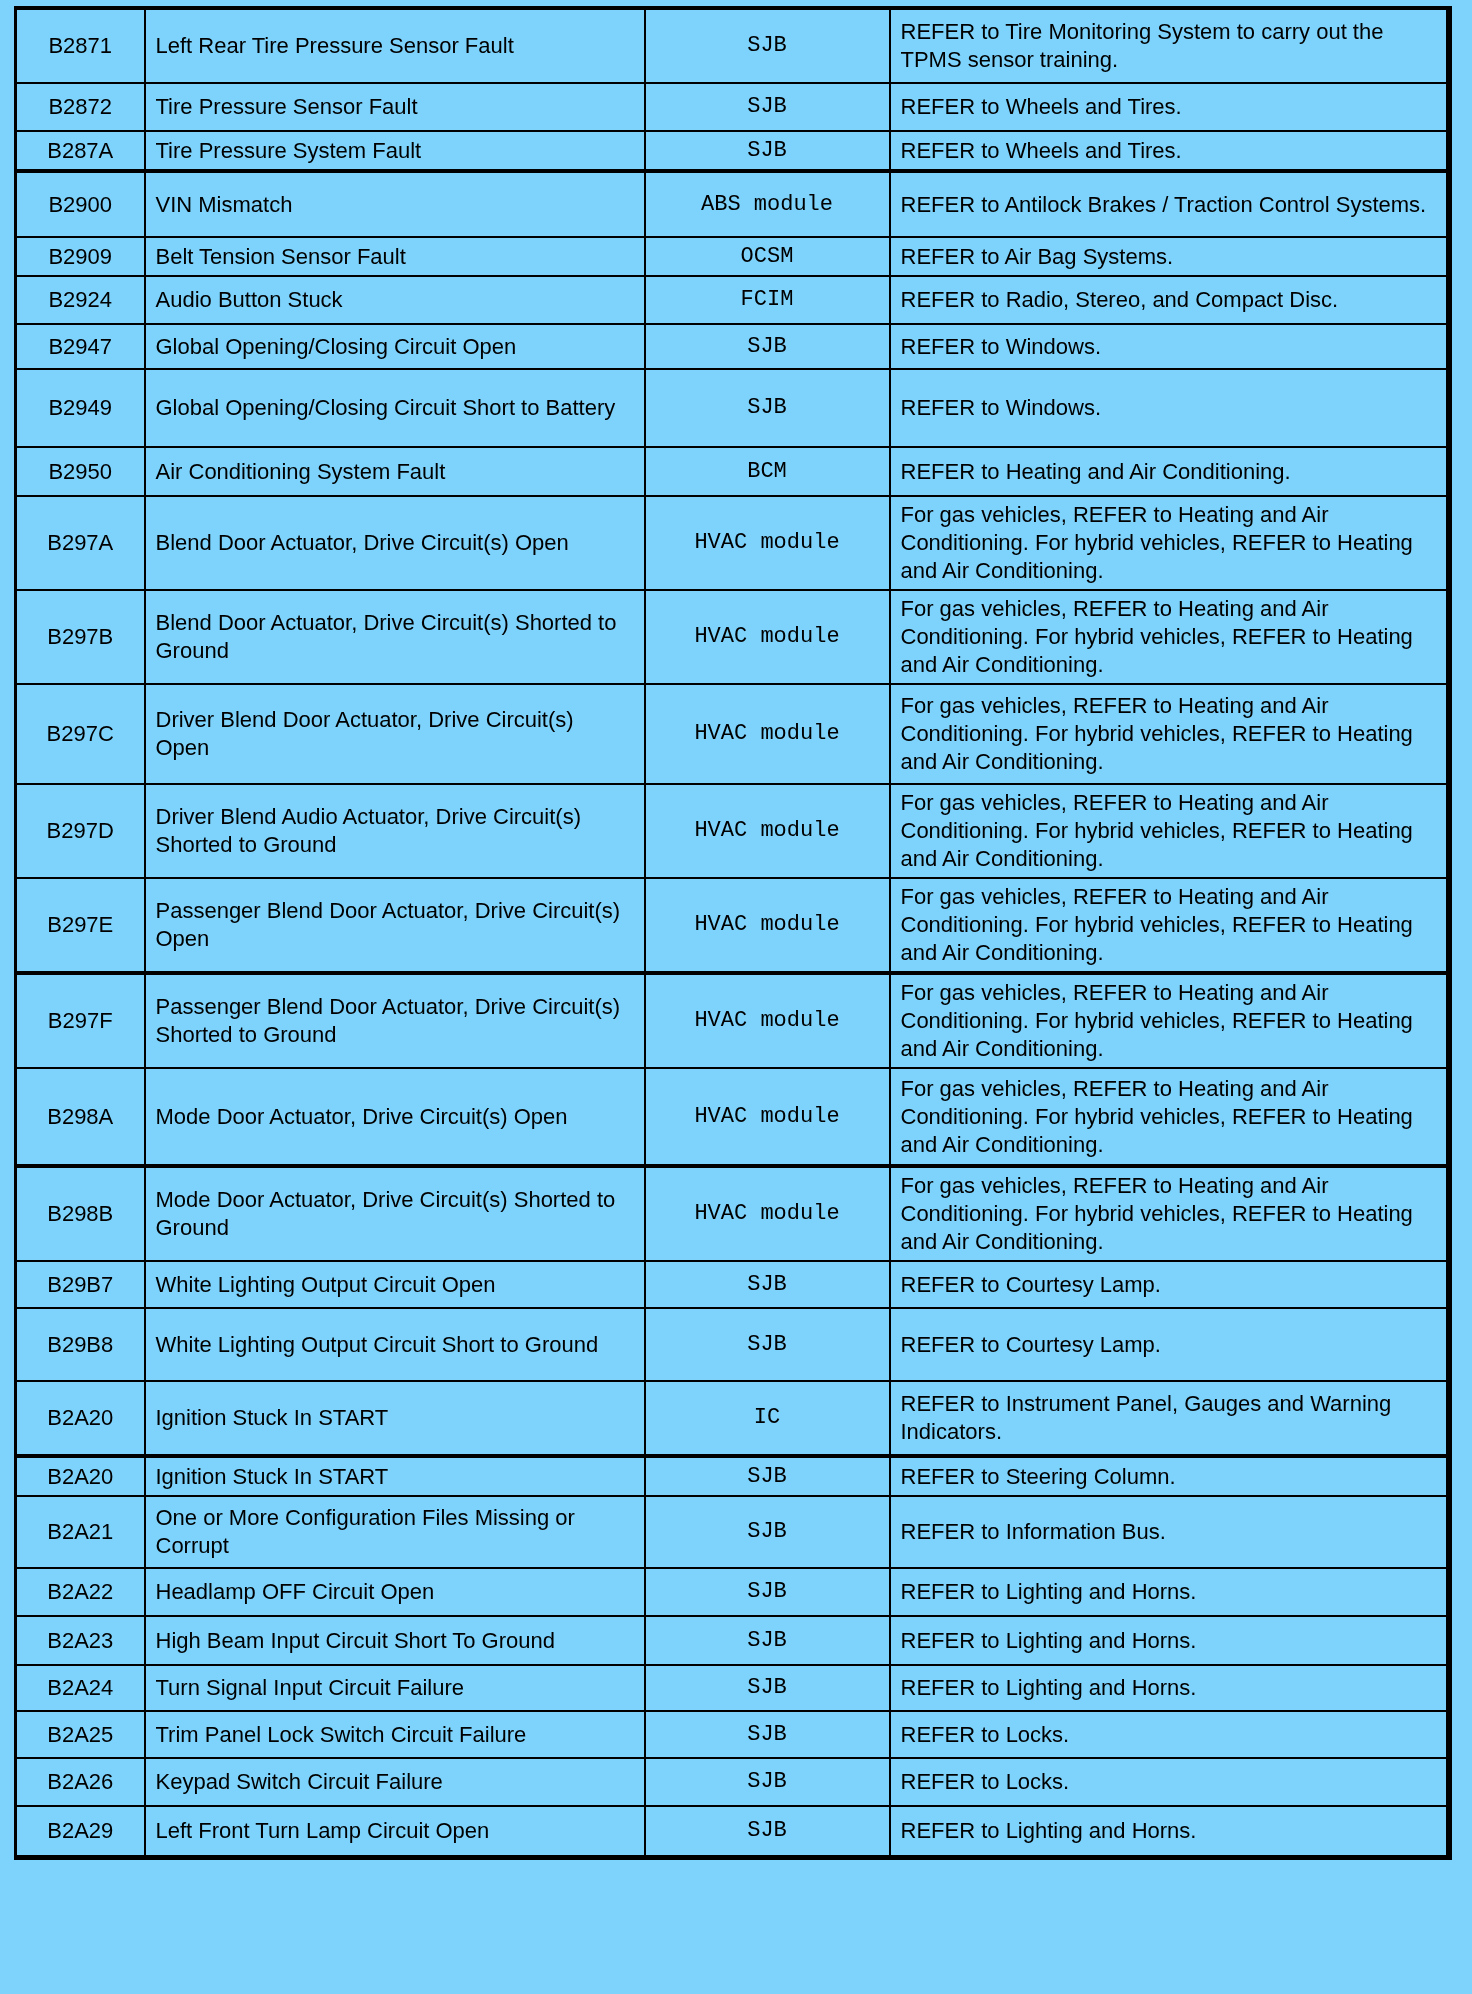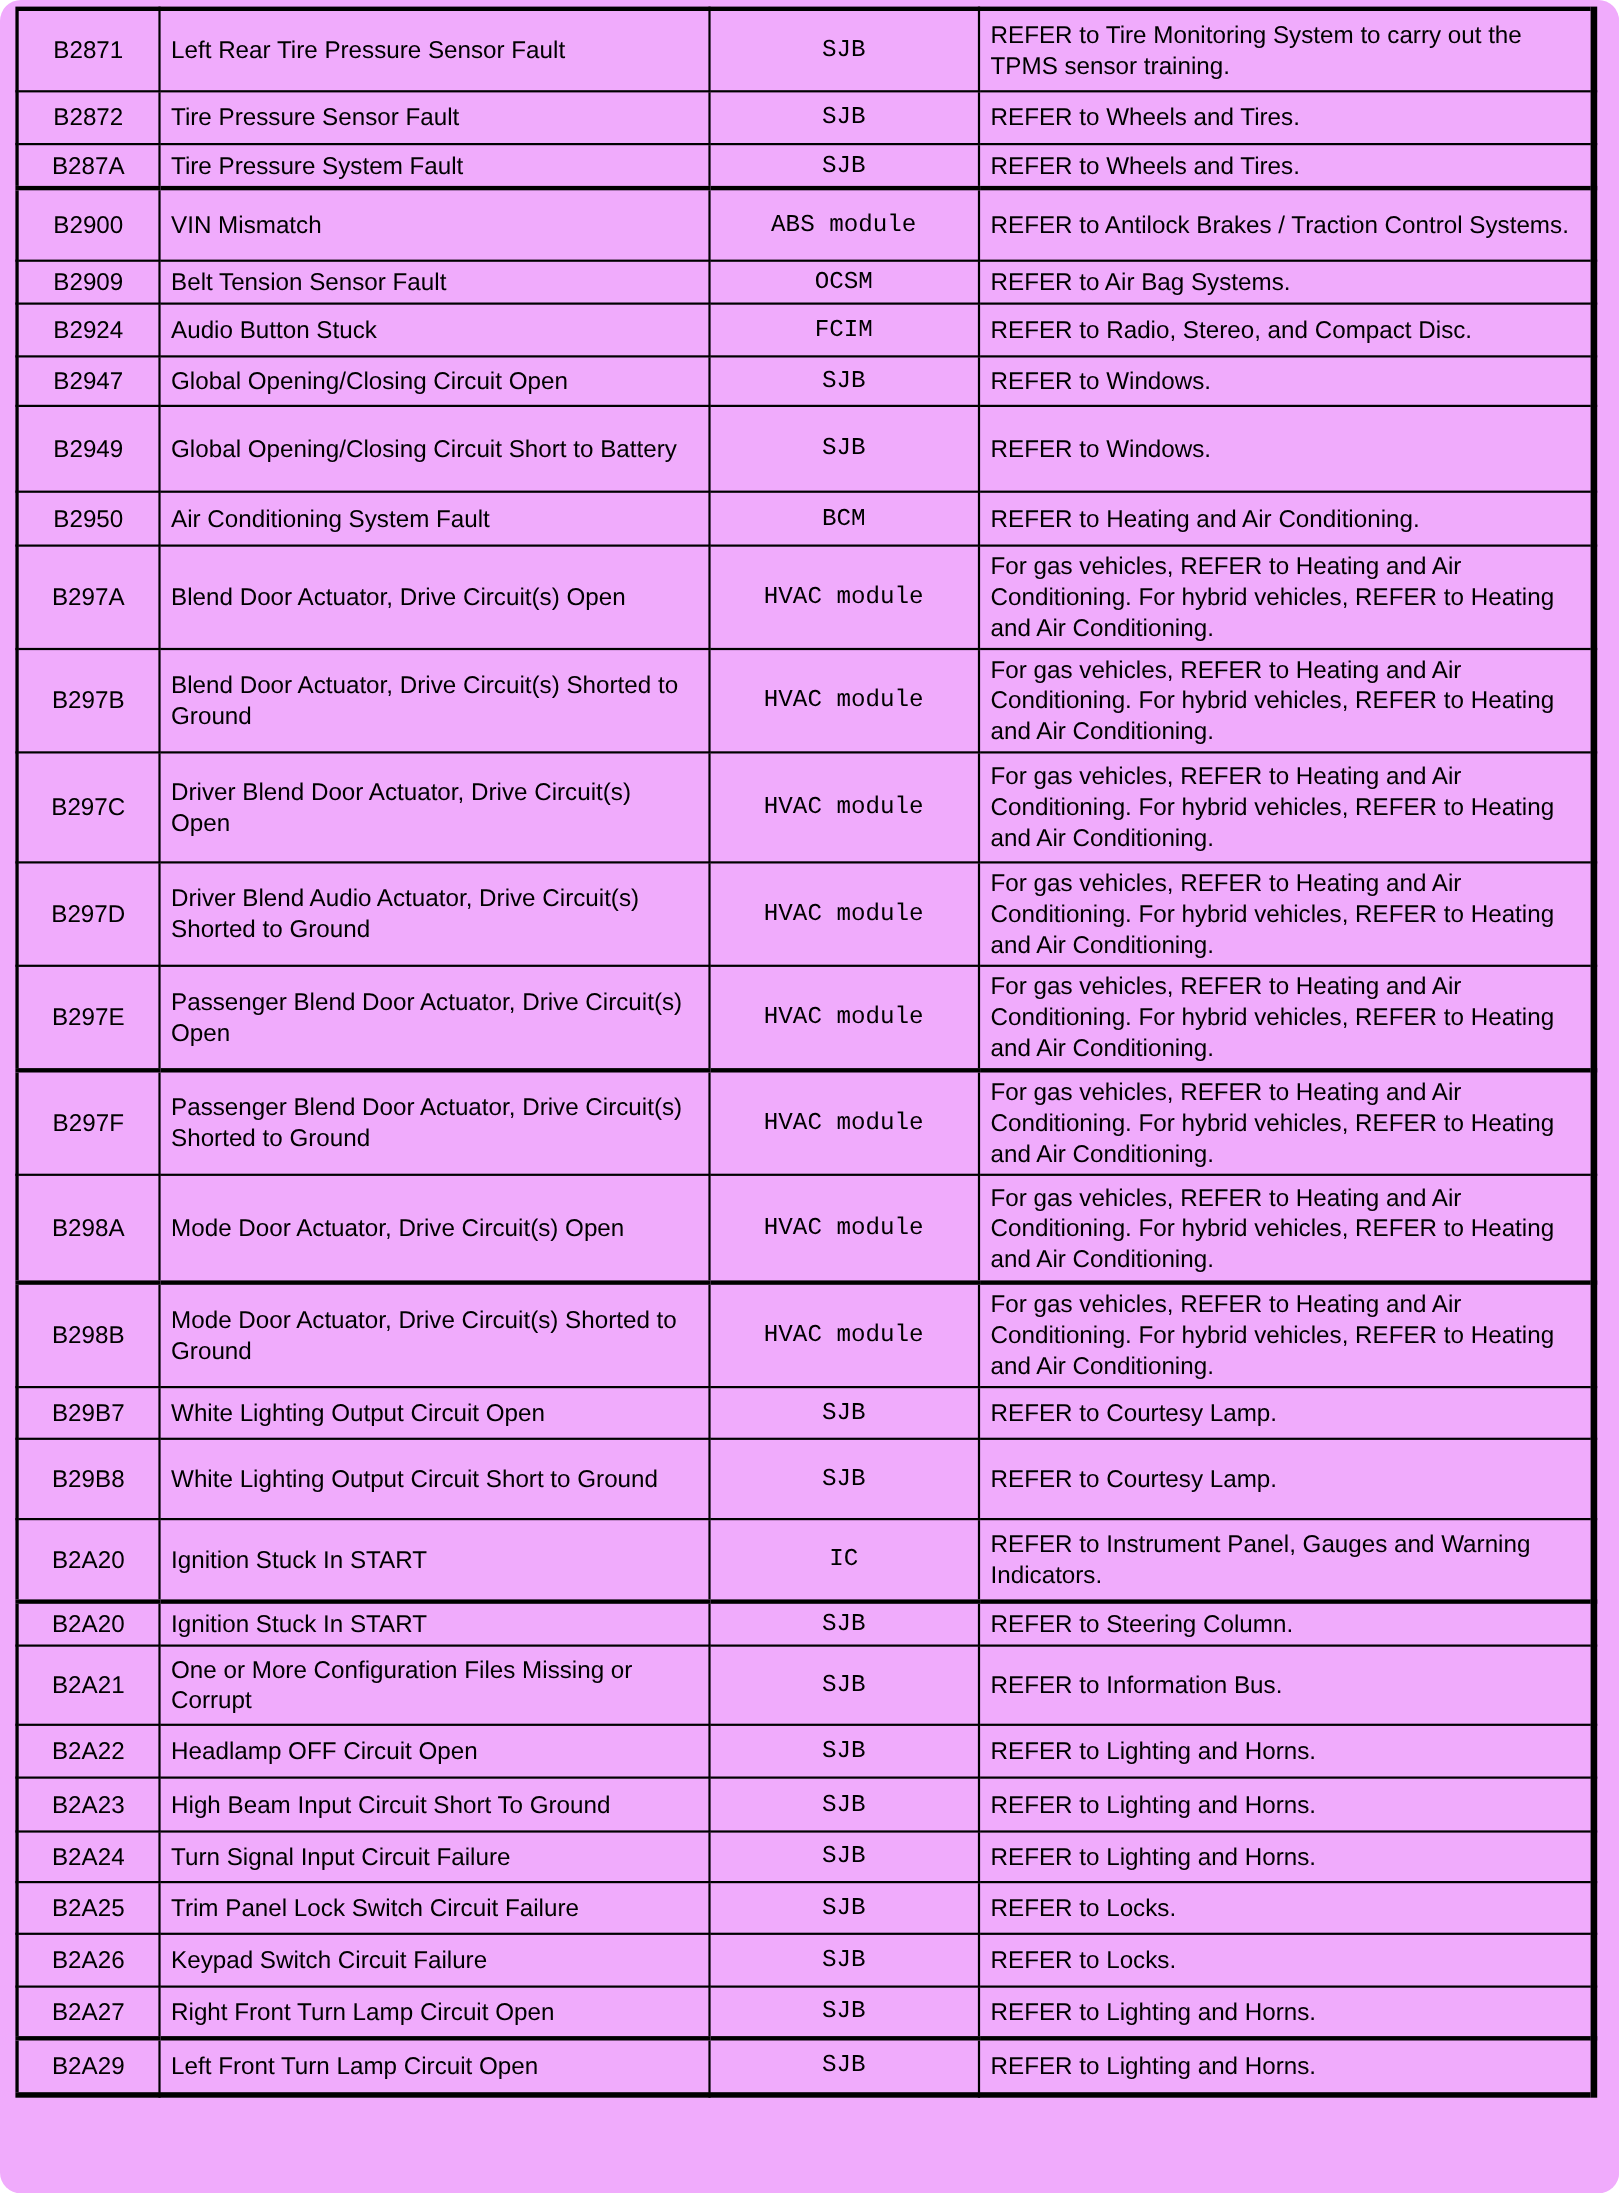--- a/index.html
+++ b/index.html
@@ -4,25 +4,24 @@
 <style>
   html, body {
     margin: 0;
     padding: 0;
     background: #ffffff;
   }
   .page {
     position: relative;
     width: 1472px;
     height: 1994px;
-    background: #f0abfc;
+    background: #7dd3fc;
     overflow: hidden;
     font-family: "Liberation Sans", "DejaVu Sans", sans-serif;
     color: #000000;
-    border-radius: 19px;
   }
   table.dtc {
     position: absolute;
     left: 14px;
     top: 6px;
     width: 1433px;
     border-collapse: collapse;
     table-layout: fixed;
     border: 3px solid #000000;
     border-top-width: 4px;
@@ -211,26 +210,20 @@
           <td class="description">Trim Panel Lock Switch Circuit Failure</td>
           <td class="module">SJB</td>
           <td class="action">REFER to Locks.</td>
         </tr>
         <tr style="height: 48px;">
           <td class="code">B2A26</td>
           <td class="description">Keypad Switch Circuit Failure</td>
           <td class="module">SJB</td>
           <td class="action">REFER to Locks.</td>
         </tr>
-        <tr class="thick" style="height: 47px;">
-          <td class="code">B2A27</td>
-          <td class="description">Right Front Turn Lamp Circuit Open</td>
-          <td class="module">SJB</td>
-          <td class="action">REFER to Lighting and Horns.</td>
-        </tr>
         <tr style="height: 51px;">
           <td class="code">B2A29</td>
           <td class="description">Left Front Turn Lamp Circuit Open</td>
           <td class="module">SJB</td>
           <td class="action">REFER to Lighting and Horns.</td>
         </tr>
       </tbody>
   </table>
 </div>
 

